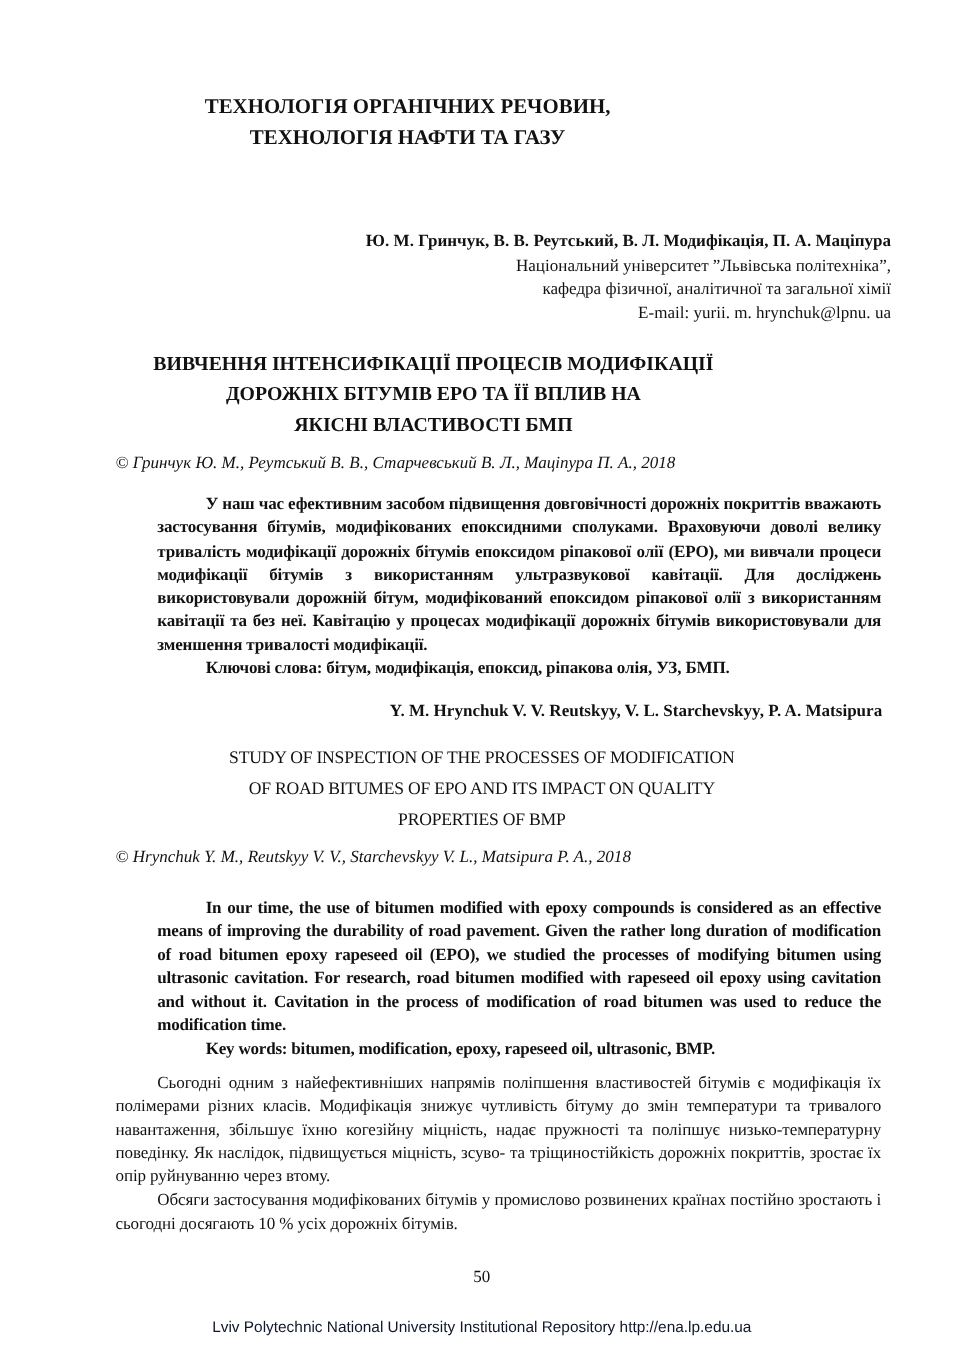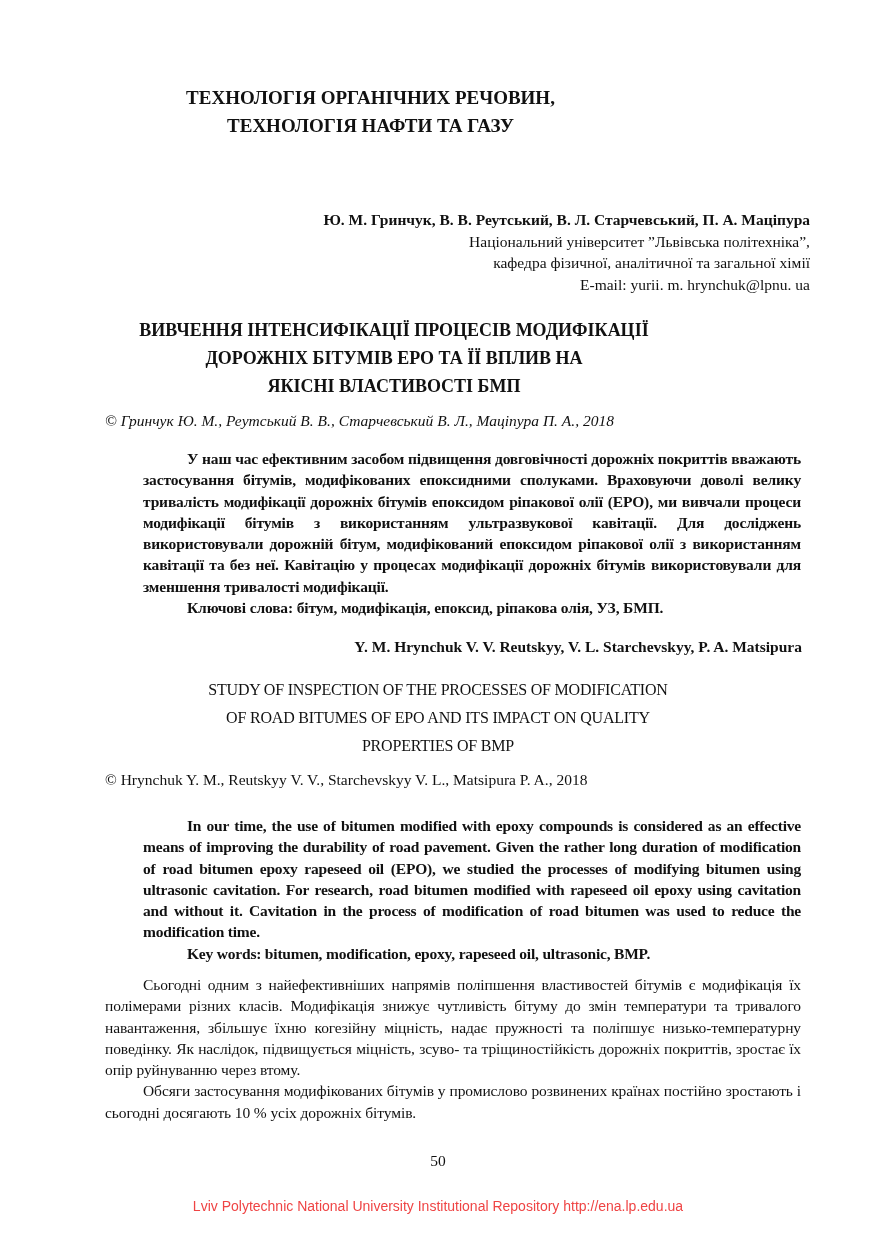--- a/index.html
+++ b/index.html
@@ -25,43 +25,43 @@
   }
   .abstract p { margin: 0; text-indent: 44px; }
   .abstract-uk { top: 448px; letter-spacing: -0.15px; }
   .abstract-en { top: 815px; letter-spacing: -0.2px; }
   .keywords { margin: 0; text-indent: 44px; }
   .authors-en { right: 74px; top: 638px; font-weight: bold; font-size: 15.5px; margin-left: 32px; }
   .title-en {
     left: 0; width: 876px; top: 676px; text-align: center;
     font-weight: normal; font-size: 16px; line-height: 28px; letter-spacing: -0.2px;
   }
-  .copyright-en { left: 105px; top: 771px; font-size: 15.5px; }
+  .copyright-en { left: 105px; top: 771px; font-style: italic; font-size: 15.5px; }
   .body-text {
     left: 105px; width: 696px; top: 974px; font-size: 15.5px; line-height: 21.3px;
     text-align: justify; letter-spacing: -0.1px;
   }
   .body-text p { margin: 0; text-indent: 38px; }
   .page-number { left: 0; width: 876px; top: 1152px; text-align: center; font-size: 15.5px; }
   .repo-footer {
     left: 0; width: 876px; top: 1198px; text-align: center;
-    font-family: "Liberation Sans", "DejaVu Sans", sans-serif; font-size: 14px; color: #ef4444;
+    font-family: "Liberation Sans", "DejaVu Sans", sans-serif; font-size: 14px; color: #0f172a;
   }
   .line { display: block; }
 </style>
 </head>
 <body>
 
 <div class="abs section-heading">
   <span class="line">ТЕХНОЛОГІЯ ОРГАНІЧНИХ РЕЧОВИН,</span>
   <span class="line">ТЕХНОЛОГІЯ НАФТИ ТА ГАЗУ</span>
 </div>
 
 <div class="abs authors-block">
-  <div class="names">Ю. М. Гринчук, В. В. Реутський, В. Л. Старчевський, П. А. Маціпура</div>
+  <div class="names">Ю. М. Гринчук, В. В. Реутський, В. Л. Модифікація, П. А. Маціпура</div>
   <div>Національний університет ”Львівська політехніка”,</div>
   <div>кафедра фізичної, аналітичної та загальної хімії</div>
   <div>E-mail: yurii. m. hrynchuk@lpnu. ua</div>
 </div>
 
 <div class="abs title-uk">
   <span class="line">ВИВЧЕННЯ ІНТЕНСИФІКАЦІЇ ПРОЦЕСІВ МОДИФІКАЦІЇ</span>
   <span class="line">ДОРОЖНІХ БІТУМІВ ЕРО ТА ЇЇ ВПЛИВ НА</span>
   <span class="line">ЯКІСНІ ВЛАСТИВОСТІ БМП</span>
 </div>

